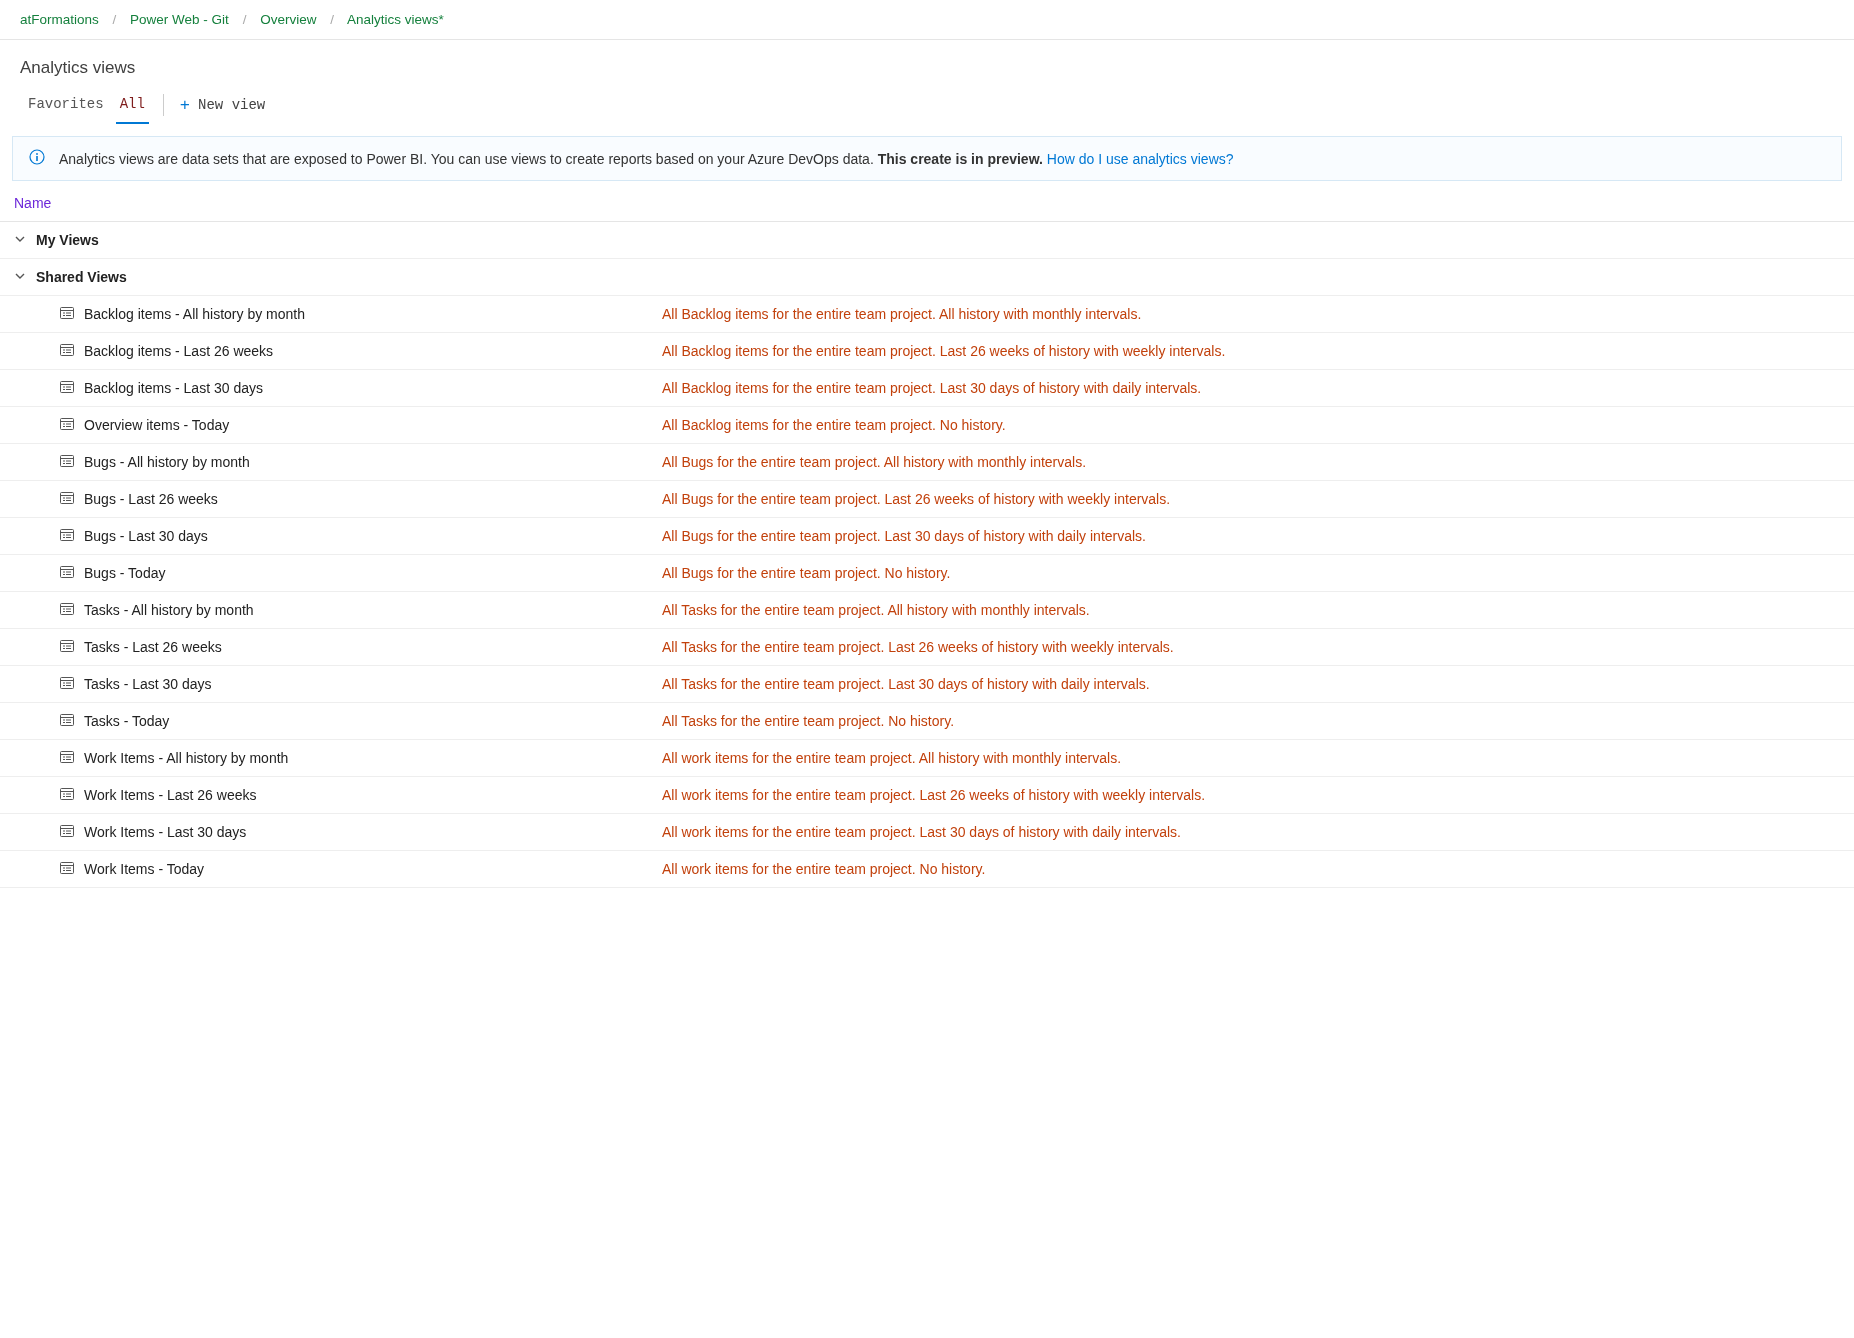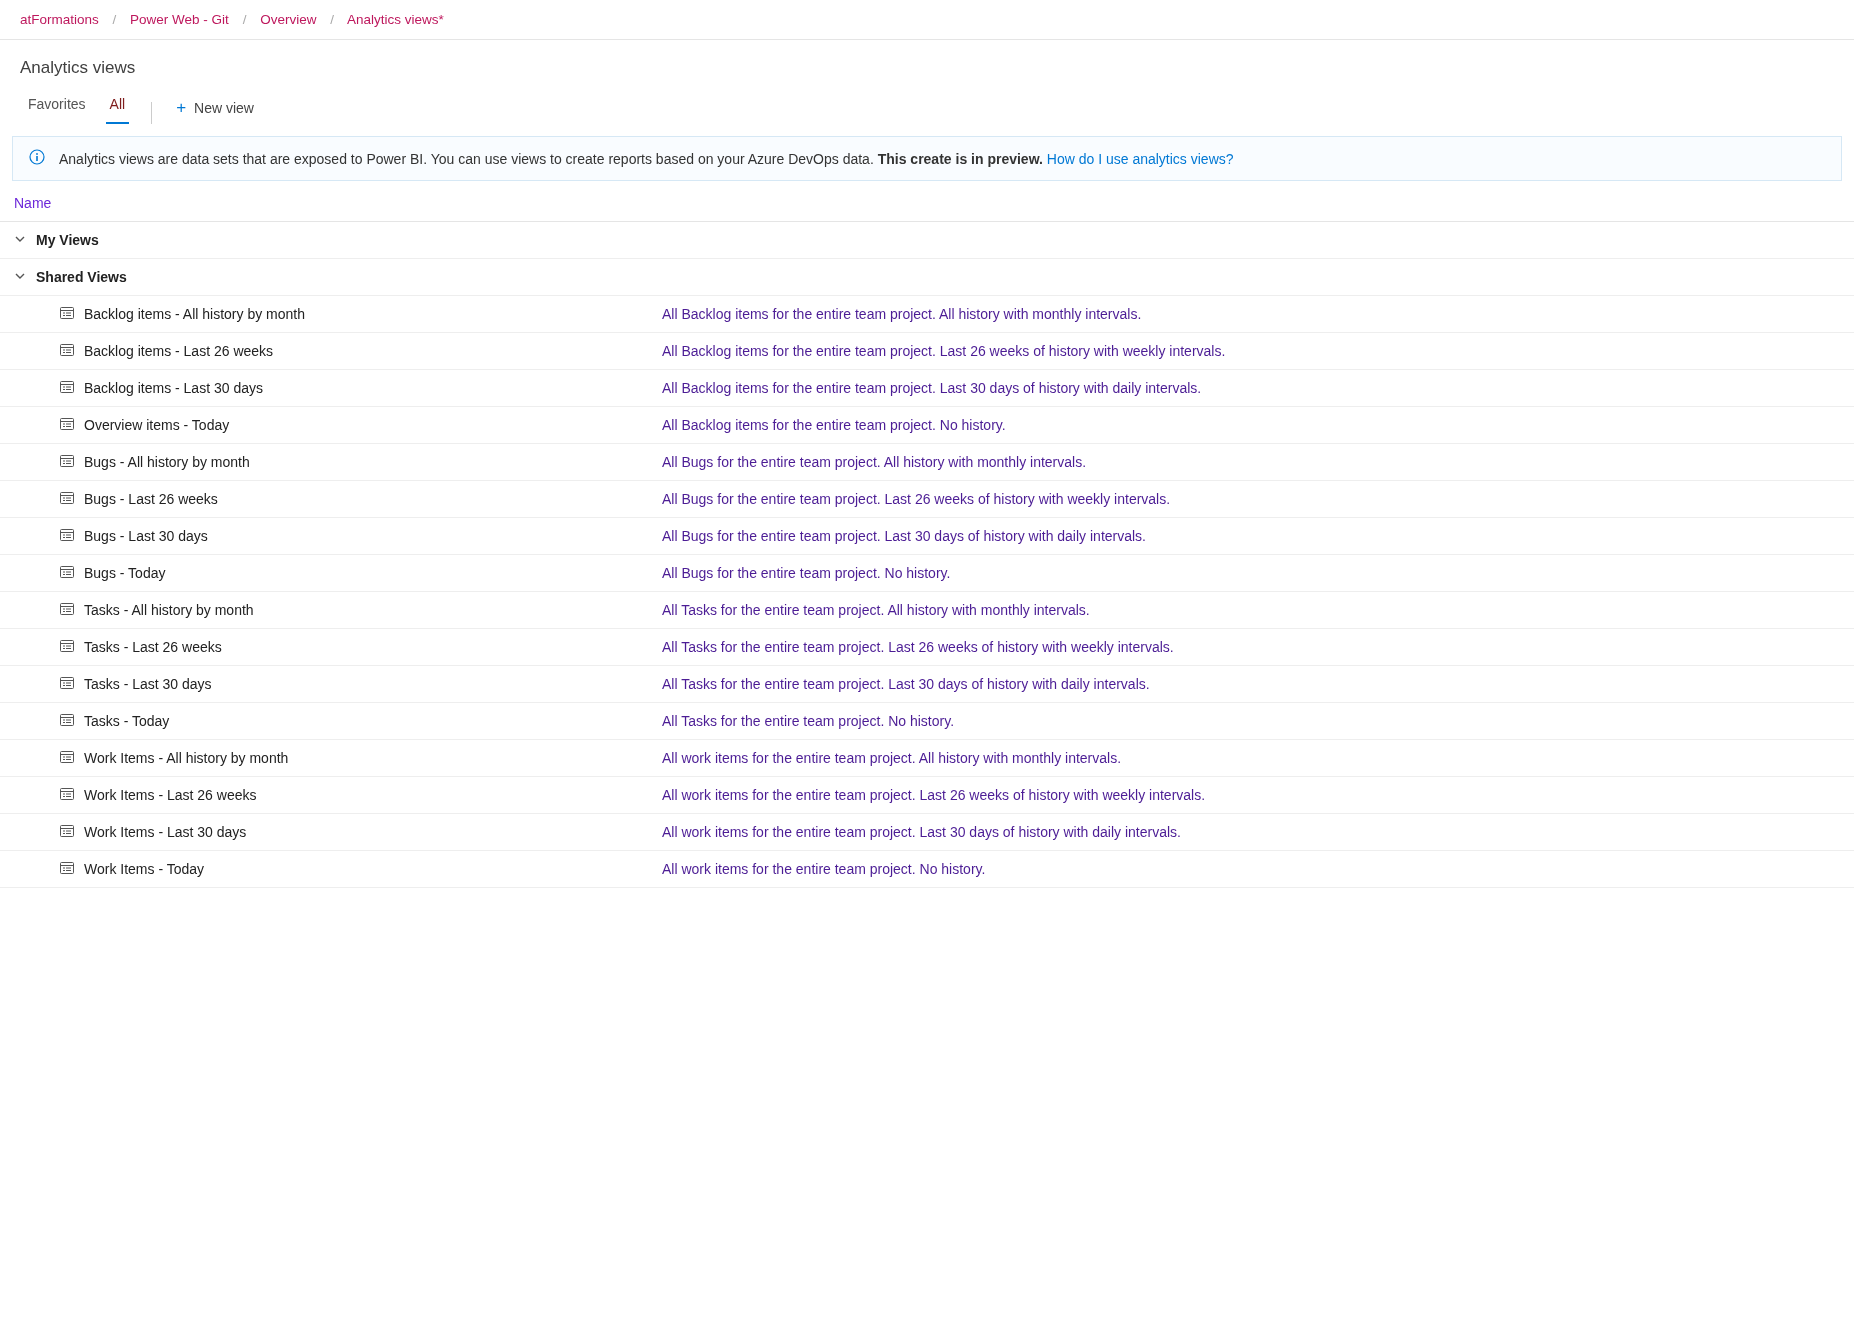--- a/index.html
+++ b/index.html
@@ -13,39 +13,39 @@
       color: #333;
       background: #fff;
     }
     .breadcrumb {
       padding: 12px 20px;
       border-bottom: 1px solid #e5e5e5;
       color: #777;
       font-size: 13.5px;
     }
     .breadcrumb a {
-      color: #be185d;
+      color: #15803d;
       text-decoration: none;
       cursor: pointer;
     }
     .breadcrumb .sep {
       margin: 0 10px;
       color: #aaa;
     }
     .page-title {
       font-size: 17px;
       font-weight: 400;
       color: #404040;
       padding: 18px 20px 8px;
     }
     .tabs-row {
       display: flex;
-      align-items: flex-end;
+      align-items: center;
       padding: 0 20px;
-      gap: 8px;
+      font-family: Liberation Mono, monospace;
     }
     .tab {
       padding: 10px 8px 12px;
       color: #555;
       cursor: pointer;
       font-size: 14px;
       position: relative;
     }
     .tab.active {
       color: #7f1d1d;
@@ -146,21 +146,21 @@
       padding-left: 38px;
     }
     .view-icon {
       color: #555;
       flex-shrink: 0;
     }
     .view-name {
       color: #222;
     }
     .view-desc {
-      color: #4c1d95;
+      color: #c2410c;
     }
   </style>
 </head>
 <body>
 
 <div class="breadcrumb">
   <a>atFormations</a>
   <span class="sep">/</span>
   <a>Power Web - Git</a>
   <span class="sep">/</span>

